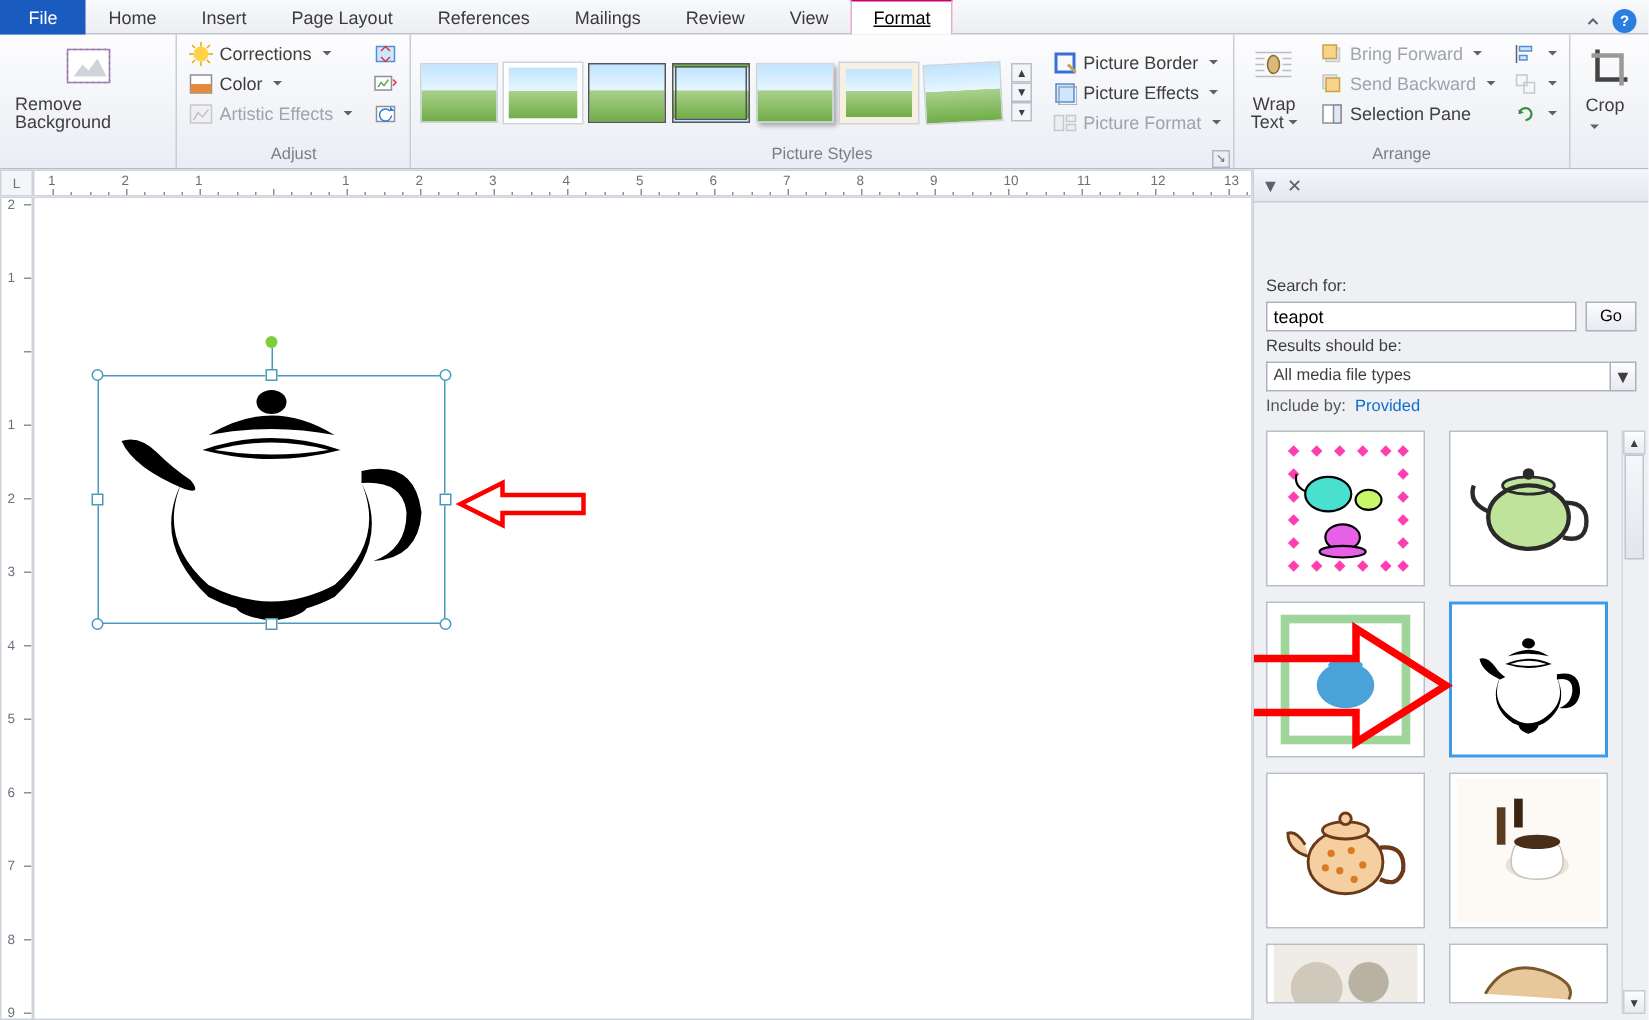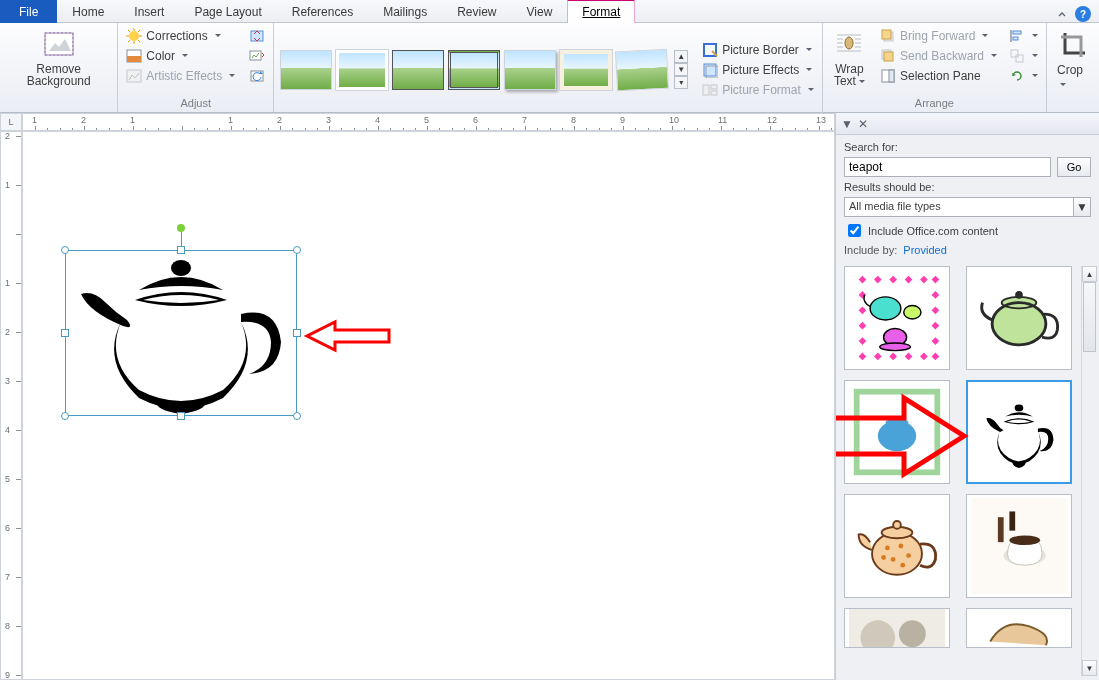--- a/index.html
+++ b/index.html
@@ -145,21 +145,21 @@
     width:264px;background:#eef0f4;border-left:1px solid #c6cbd4;display:flex;flex-direction:column;
   }
   .clippane .titlebar{
     display:flex;align-items:center;height:22px;padding:0 4px;gap:2px;
     background:linear-gradient(#f5f6fa,#e4e7ee);
     border-bottom:1px solid #c6cbd4;
   }
   .clippane .titlebar .t{flex:1;font-size:12px;color:#3a3a3a;}
   .dropbtn{width:14px;height:14px;display:flex;align-items:center;justify-content:center;color:#5a6170;}
   .closebtn{width:14px;height:14px;display:flex;align-items:center;justify-content:center;color:#5a6170;}
-  .clippane .body{padding:6px 8px;display:flex;flex-direction:column;gap:4px;}
+  .clippane .body{padding:6px 8px;display:flex;flex-direction:column;gap:4px;margin-top:44px;}
   .clippane label{font-size:11px;}
   .searchrow{display:flex;gap:6px;}
   .searchrow input{flex:1;height:20px;border:1px solid #abb0bb;padding:0 4px;font-size:12px;}
   .gobtn{width:34px;height:20px;border:1px solid #abb0bb;background:linear-gradient(#fdfdfe,#e7eaef);font-size:11px;}
   .combo{display:flex;}
   .combo .val{flex:1;height:20px;border:1px solid #abb0bb;border-right:none;background:#fff;padding:2px 4px;font-size:11px;}
   .combo .dd2{width:18px;height:20px;border:1px solid #abb0bb;background:linear-gradient(#fdfdfe,#e7eaef);display:flex;align-items:center;justify-content:center;}
   .checkrow{display:flex;align-items:center;gap:4px;font-size:11px;}
   .checkrow input{width:13px;height:13px;}
   .provided{font-size:11px;color:#555;}
@@ -199,21 +199,21 @@
 
 <div class="ribbon">
 
   <div class="group" style="border-right:1px solid var(--group-sep);">
     <div class="bigbtn">
       <svg class="bigico" viewBox="0 0 32 32">
           <rect x="2" y="4" width="28" height="22" fill="#fff" stroke="#8a8f98"></rect>
           <rect x="2" y="4" width="28" height="22" fill="none" stroke="#b36bd1" stroke-dasharray="2 2"></rect>
           <path d="M6 22 L12 14 L16 18 L22 10 L28 22 Z" fill="#d0d4da"></path>
         </svg>
-      <span style="text-align:center;line-height:12px">Remove Background</span>
+      <span style="text-align:left;line-height:12px">Remove Background</span>
     </div>
   </div>
 
   <div class="group">
     <div class="hstack grow" style="align-items:flex-start">
       <div class="vstack">
         <div class="smallbtn dd">
           <svg class="tinyico" viewBox="0 0 16 16">
               <circle cx="8" cy="8" r="5" fill="#ffd24a"></circle>
               <g stroke="#e6a800">
@@ -304,20 +304,21 @@
         <div class="smallbtn dd disabled">
           <svg class="tinyico" viewBox="0 0 16 16">
               <rect x="1" y="3" width="6" height="10" fill="#eee" stroke="#c4c8cf"></rect>
               <rect x="9" y="3" width="6" height="4" fill="#eee" stroke="#c4c8cf"></rect>
               <rect x="9" y="9" width="6" height="4" fill="#eee" stroke="#c4c8cf"></rect>
             </svg>
           <span>Picture Format</span>
         </div>
       </div>
     </div>
+    <div class="label"><span>Picture Styles</span><span class="launcher">↘</span></div>
   </div>
 
   <div class="group">
     <div class="hstack grow" style="align-items:flex-start">
       <div class="bigbtn">
         <svg class="bigico" viewBox="0 0 32 32">
             <g stroke="#b8bdc6">
               <line x1="4" y1="6" x2="28" y2="6"></line>
               <line x1="4" y1="10" x2="10" y2="10"></line>
               <line x1="22" y1="10" x2="28" y2="10"></line>
@@ -564,24 +565,20 @@
       <label>Search for:</label>
       <div class="searchrow">
         <input value="teapot" style="">
         <button class="gobtn">Go</button>
       </div>
       <label>Results should be:</label>
       <div class="combo">
         <div class="val">All media file types</div>
         <div class="dd2">▼</div>
       </div>
-      <div class="checkrow">
-        <input type="checkbox" checked="" style="">
-        <span>Include Office.com content</span>
-      </div>
       <div class="provided">
         <span>Include by:</span>&nbsp;
         <a href="#">Provided</a>
       </div>
     </div>
 
     <div class="results" style="position:relative">
 
       <svg class="arrow-svg" style="position:absolute;left:-52px;top:130px;z-index:5" width="220" height="90">
         <g fill="none" stroke="#ff0000" stroke-width="5">

